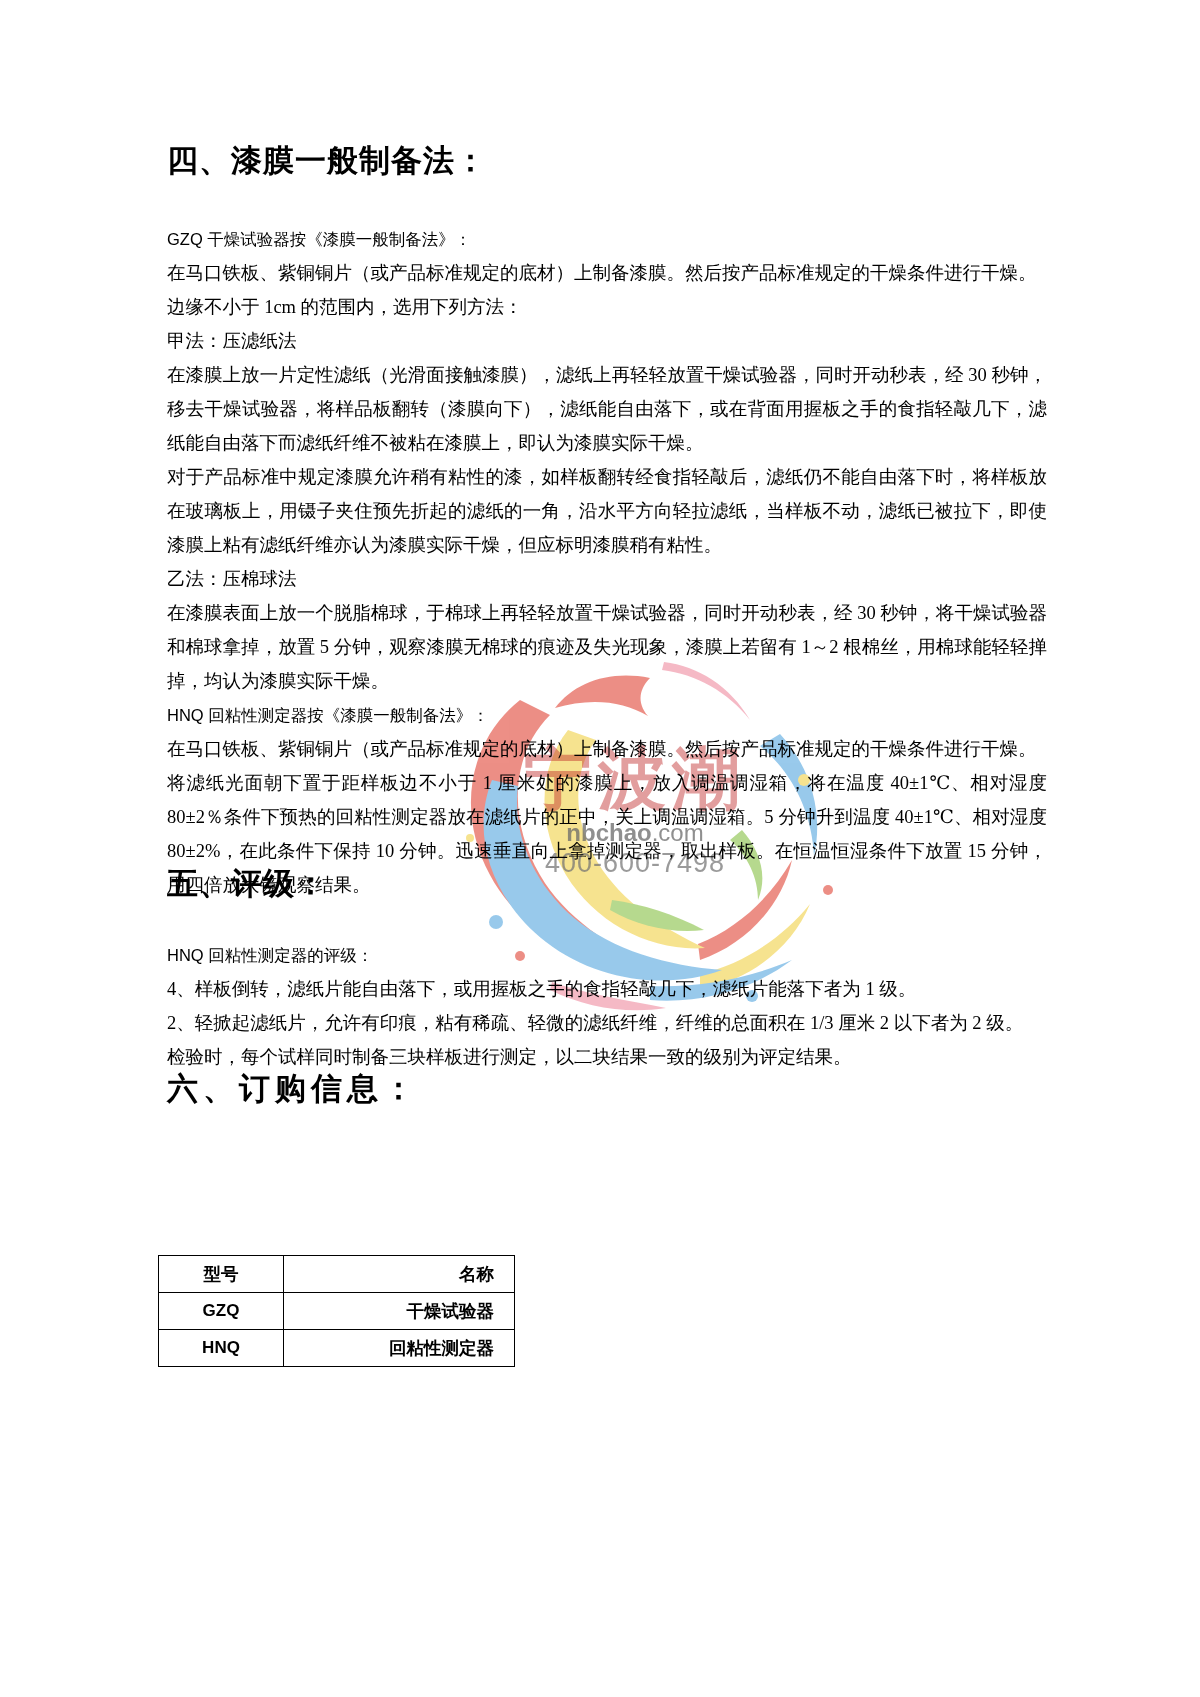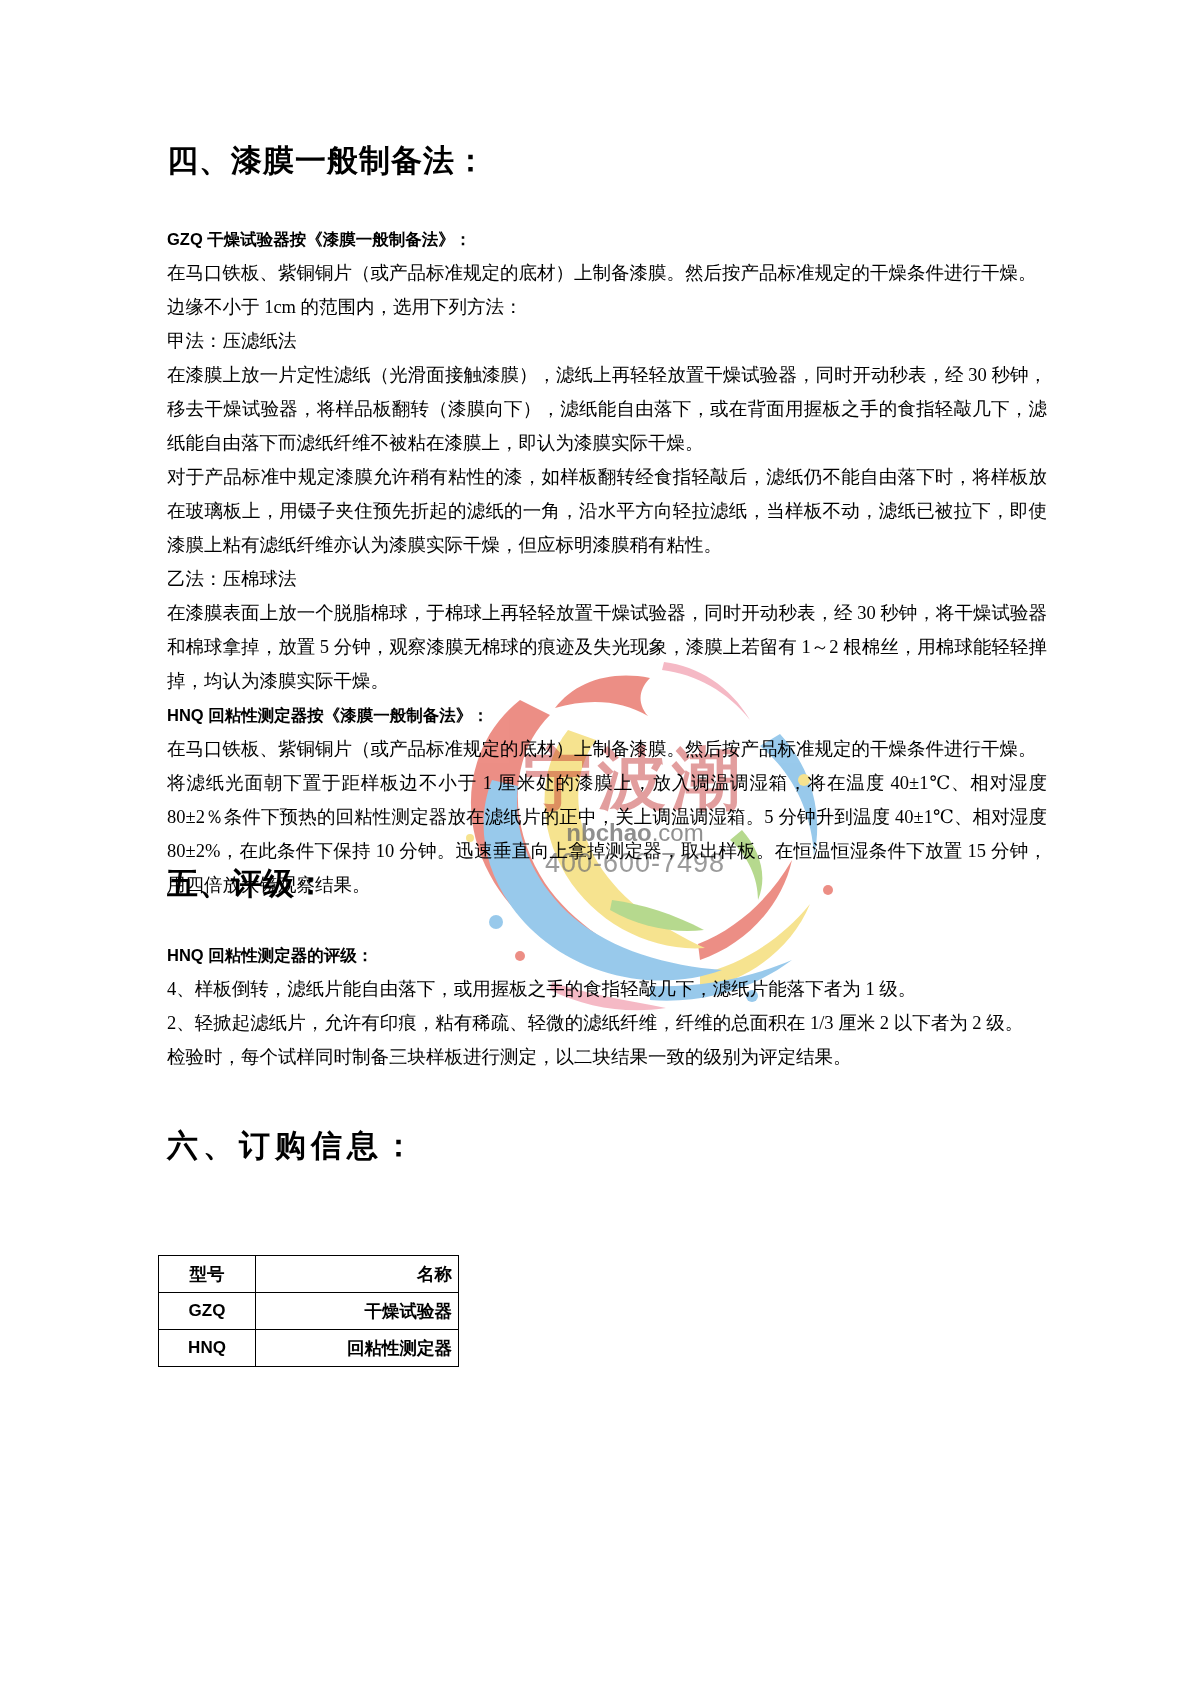--- a/index.html
+++ b/index.html
@@ -77,26 +77,26 @@
   .h-section {
     font-family: Liberation Sans, sans-serif;
     font-weight: bold;
     font-size: 31px;
     letter-spacing: 1px;
     color: #000;
     margin: 0;
   }
   #sec4-title { position: absolute; left: 167px; top: 140px; }
   #sec5-title { position: absolute; left: 167px; top: 863px; }
-  #sec6-title { position: absolute; left: 167px; top: 1125px; letter-spacing: 5px;}
+  #sec6-title { position: absolute; left: 167px; top: 1068px; letter-spacing: 5px;}
 
   .block { position: absolute; left: 167px; width: 880px; }
   .lead {
     font-family: "Liberation Sans", "DejaVu Sans", sans-serif;
-    font-weight: bold;
+    font-weight: normal;
     font-size: 16.5px;
     line-height: 34px;
     color: #000;
     white-space: nowrap;
   }
   .para {
     font-size: 18.5px;
     line-height: 34px;
     color: #000;
     text-align: justify;
@@ -118,21 +118,21 @@
     background: #fff;
   }
   .order-table td {
     border: 1px solid #000000;
     height: 36px;
     text-align: center;
     vertical-align: middle;
     font-size: 17px;
     font-family: "Liberation Sans", "DejaVu Sans", sans-serif;
     font-weight: bold;
-    padding: 0 6px;
+    padding: 0 20px;
   }
   .order-table td.c-model { width: 84px; }
   .order-table td.c-name  { width: 190px; text-align: right; }
   .order-table td.cjk {
     font-family: "Liberation Serif", "DejaVu Serif", serif;
     font-weight: bold;
     font-size: 17.5px;
   }
 </style>
 </head>

